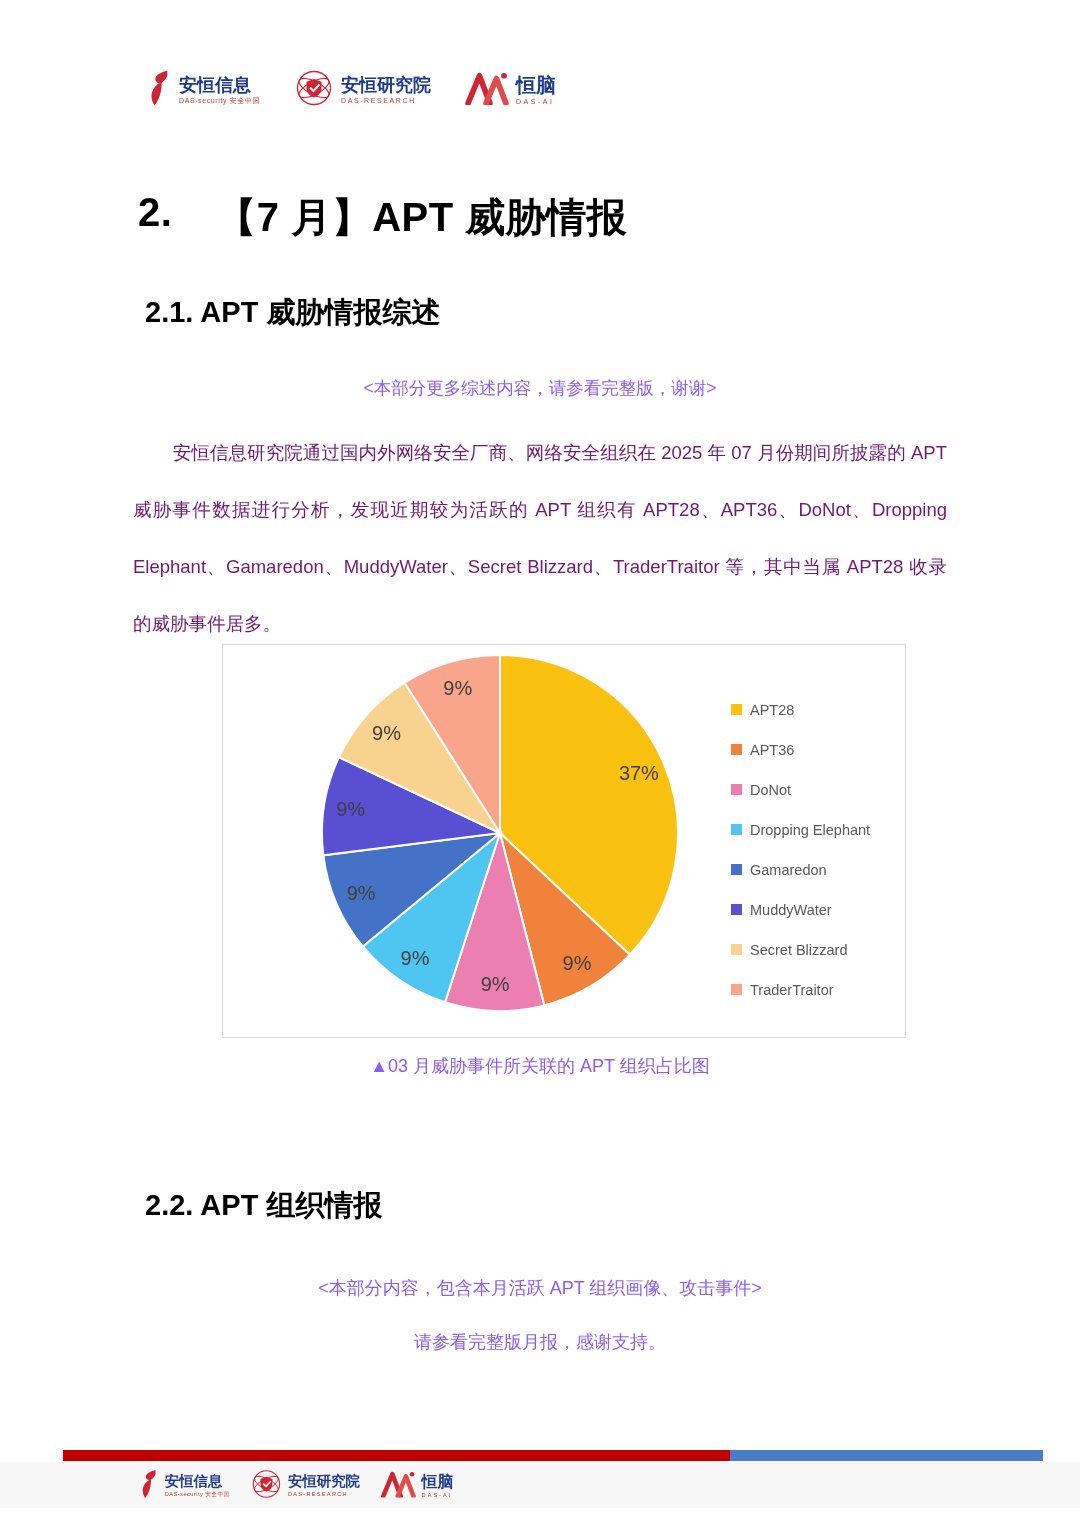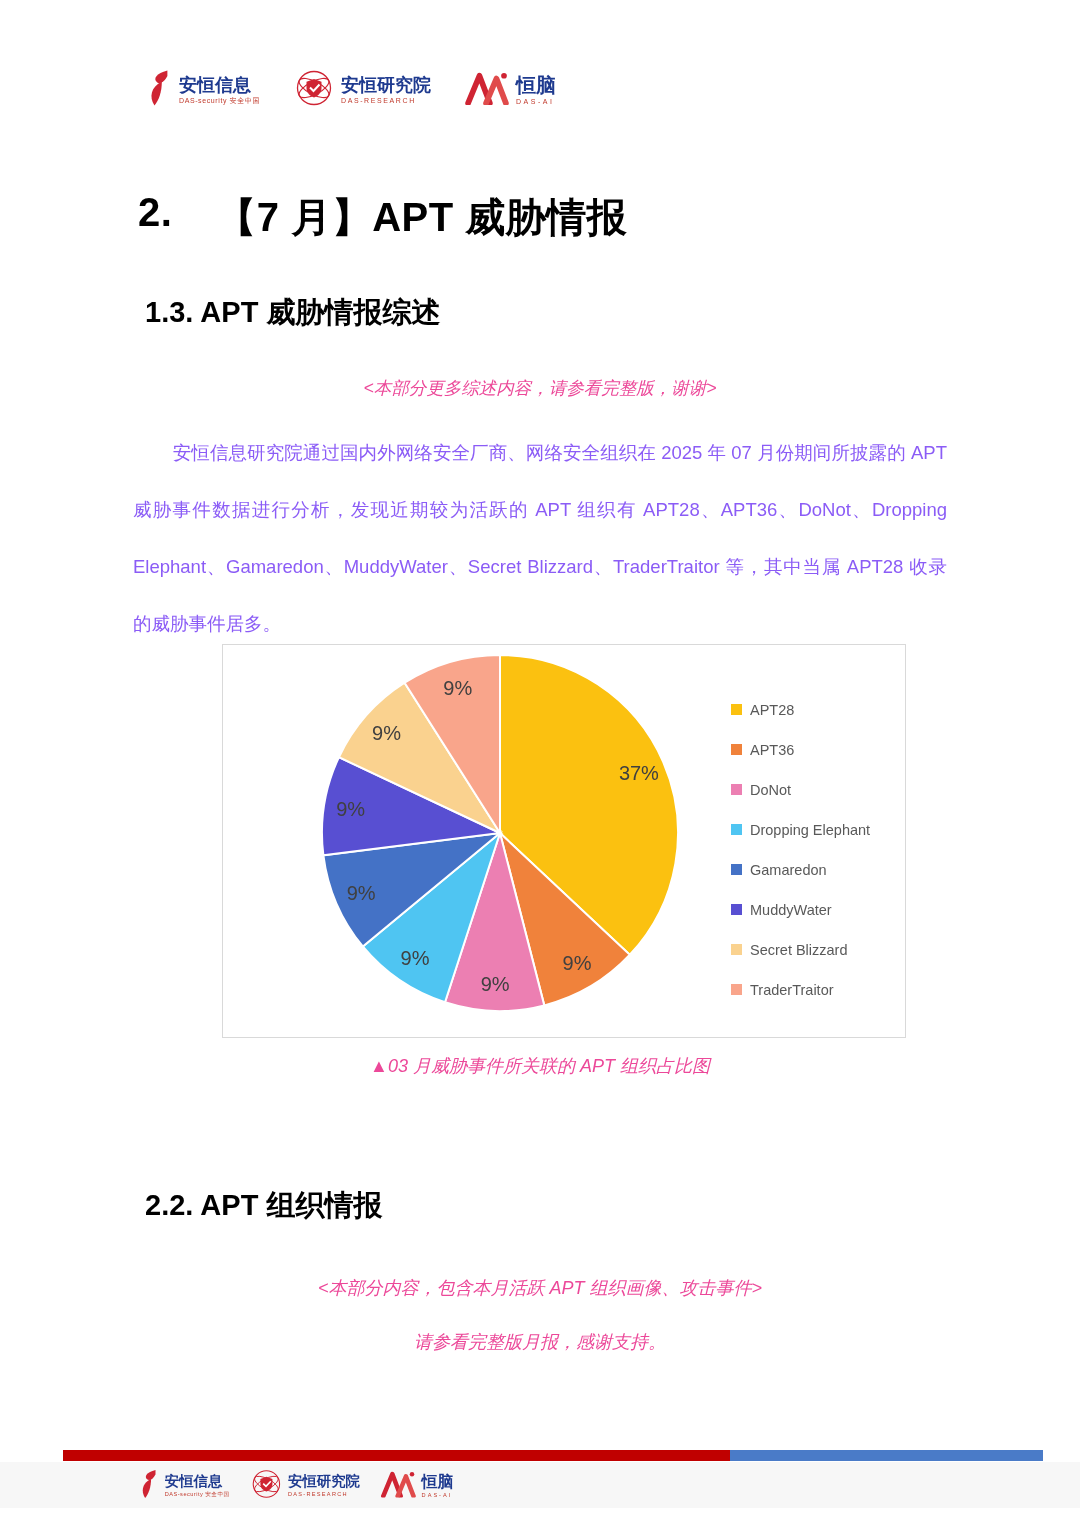--- a/index.html
+++ b/index.html
@@ -13,28 +13,28 @@
   .logo-name{color:#1e3a8f;font-weight:700;font-size:18px;white-space:nowrap;}
   .logo-sub{color:#c0392b;font-size:7px;letter-spacing:.6px;white-space:nowrap;margin-top:2px;}
   .issue-label{position:absolute;top:80px;right:145px;color:#c00000;font-weight:700;font-size:19px;white-space:nowrap;}
 
   
   .h1{position:absolute;top:178px;left:138px;font-size:40px;font-weight:800;letter-spacing:.5px;display:flex;}
   .h1 .h1-num{margin-right:44px;}
   .h2{position:absolute;left:145px;font-size:29px;font-weight:800;}
   .h2-1{top:281px;}
   .h2-2{top:1174px;}
-  .center-note{position:absolute;left:0;width:100%;text-align:center;font-size:17.5px;color:#ec4899;font-style:italic;}
+  .center-note{position:absolute;left:0;width:100%;text-align:center;font-size:17.5px;color:#8b5cf6;}
   .note1{top:364px;}
   .note2{top:1102px;font-size:18px;}
   .note3{top:1264px;font-size:18px;}
   .note4{top:1318px;font-size:18px;text-align:center;}
   .caption{top:1042px;font-size:18px;}
   .body-par{position:absolute;top:412px;left:133px;width:814px;font-size:18.5px;line-height:57px;
-            text-align:justify;text-indent:2.15em;color:#8b5cf6;}
+            text-align:justify;text-indent:2.15em;color:#701a75;}
 
   
   .chart-panel{position:absolute;top:632px;left:222px;width:684px;height:394px;background:#fff;border:1px solid #d9d9d9;box-sizing:border-box;}
   .chart-panel svg{display:block;}
   .slice-label{font-family:"Liberation Sans",sans-serif;font-size:20px;fill:#404040;}
   .legend-label{font-family:"Liberation Sans",sans-serif;font-size:14.5px;fill:#595959;}
 
   
   .footer-bar-red{position:absolute;top:1438px;left:63px;width:667px;height:11px;background:#c00000;}
   .footer-bar-blue{position:absolute;top:1438px;left:730px;width:313px;height:11px;background:#4a7bc8;}
@@ -90,21 +90,21 @@
       </span>
     </div>
   </div>
 
 
   <div class="h1">
     <span class="h1-num">2.</span>
     <span>【7 月】APT 威胁情报</span>
   </div>
 
-  <div class="h2 h2-1">1.3. APT 威胁情报综述</div>
+  <div class="h2 h2-1">2.1. APT 威胁情报综述</div>
 
   <div class="center-note note1">&lt;本部分更多综述内容，请参看完整版，谢谢&gt;</div>
 
   <div class="body-par">安恒信息研究院通过国内外网络安全厂商、网络安全组织在 2025 年 07 月份期间所披露的 APT 威胁事件数据进行分析，发现近期较为活跃的 APT 组织有 APT28、APT36、DoNot、Dropping Elephant、Gamaredon、MuddyWater、Secret Blizzard、TraderTraitor 等，其中当属 APT28 收录的威胁事件居多。</div>
 
   <div class="chart-panel">
     <svg id="pie-svg" width="682" height="392" viewBox="0 0 682 392">
         <path d="M277,188 L277.0,10.0 A178,178 0 0 1 406.8,309.8 Z" fill="#FBC110" stroke="#ffffff" stroke-width="2"></path>
         <text x="415.9" y="134.9" text-anchor="middle" class="slice-label">37%</text>
         <path d="M277,188 L406.8,309.8 A178,178 0 0 1 321.3,360.4 Z" fill="#F0823B" stroke="#ffffff" stroke-width="2"></path>

